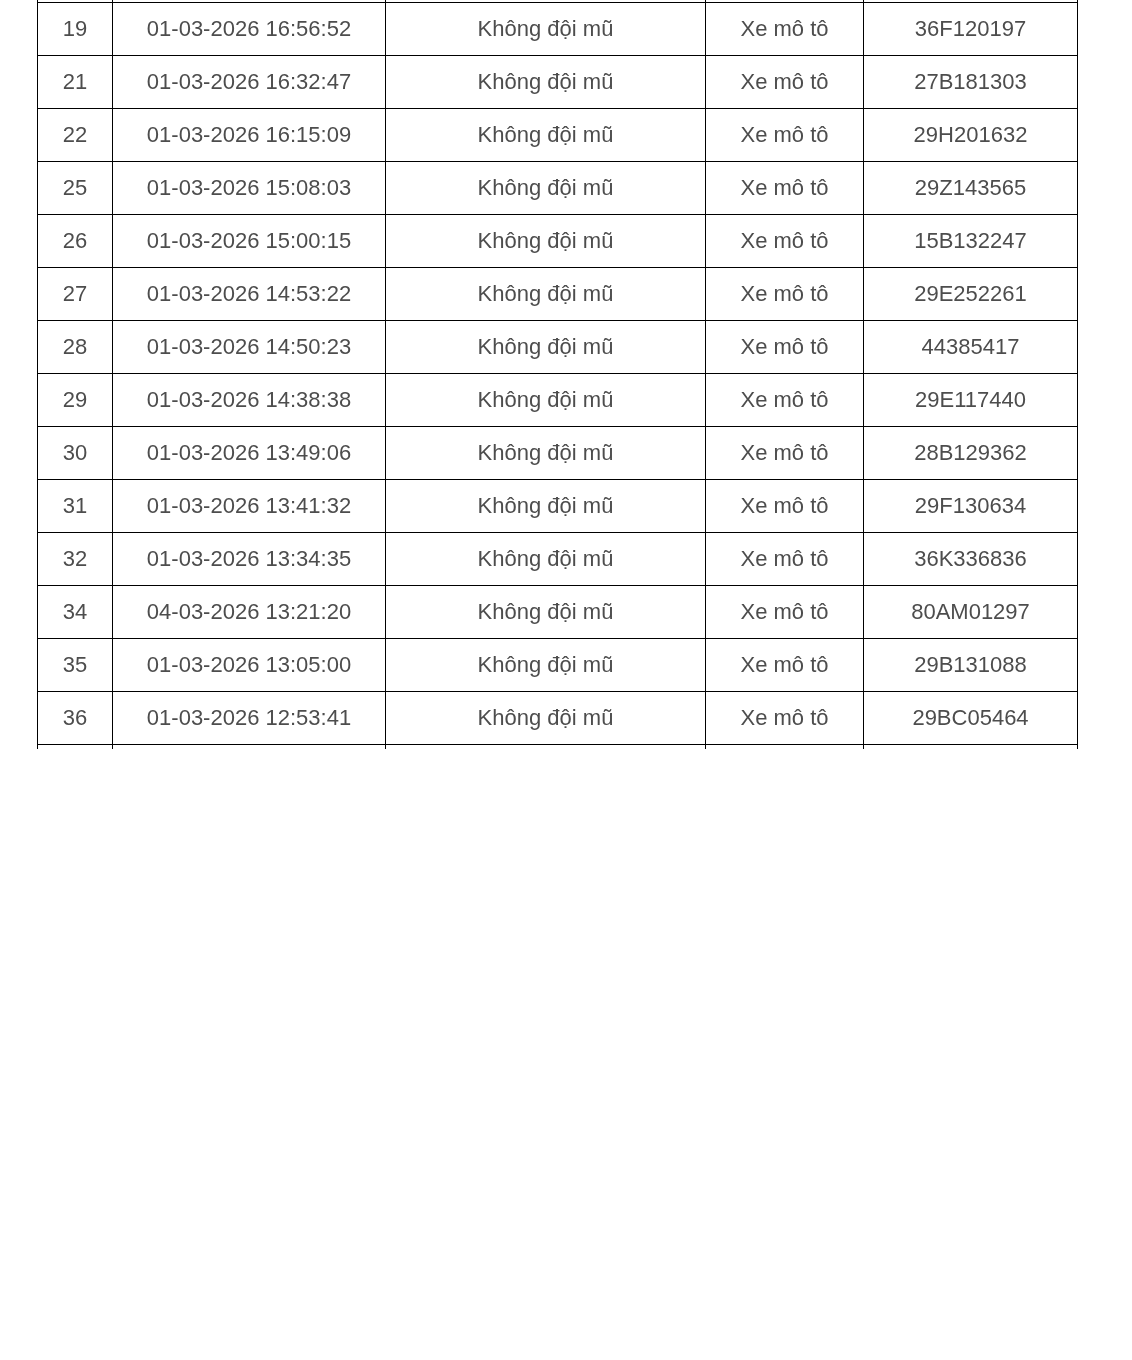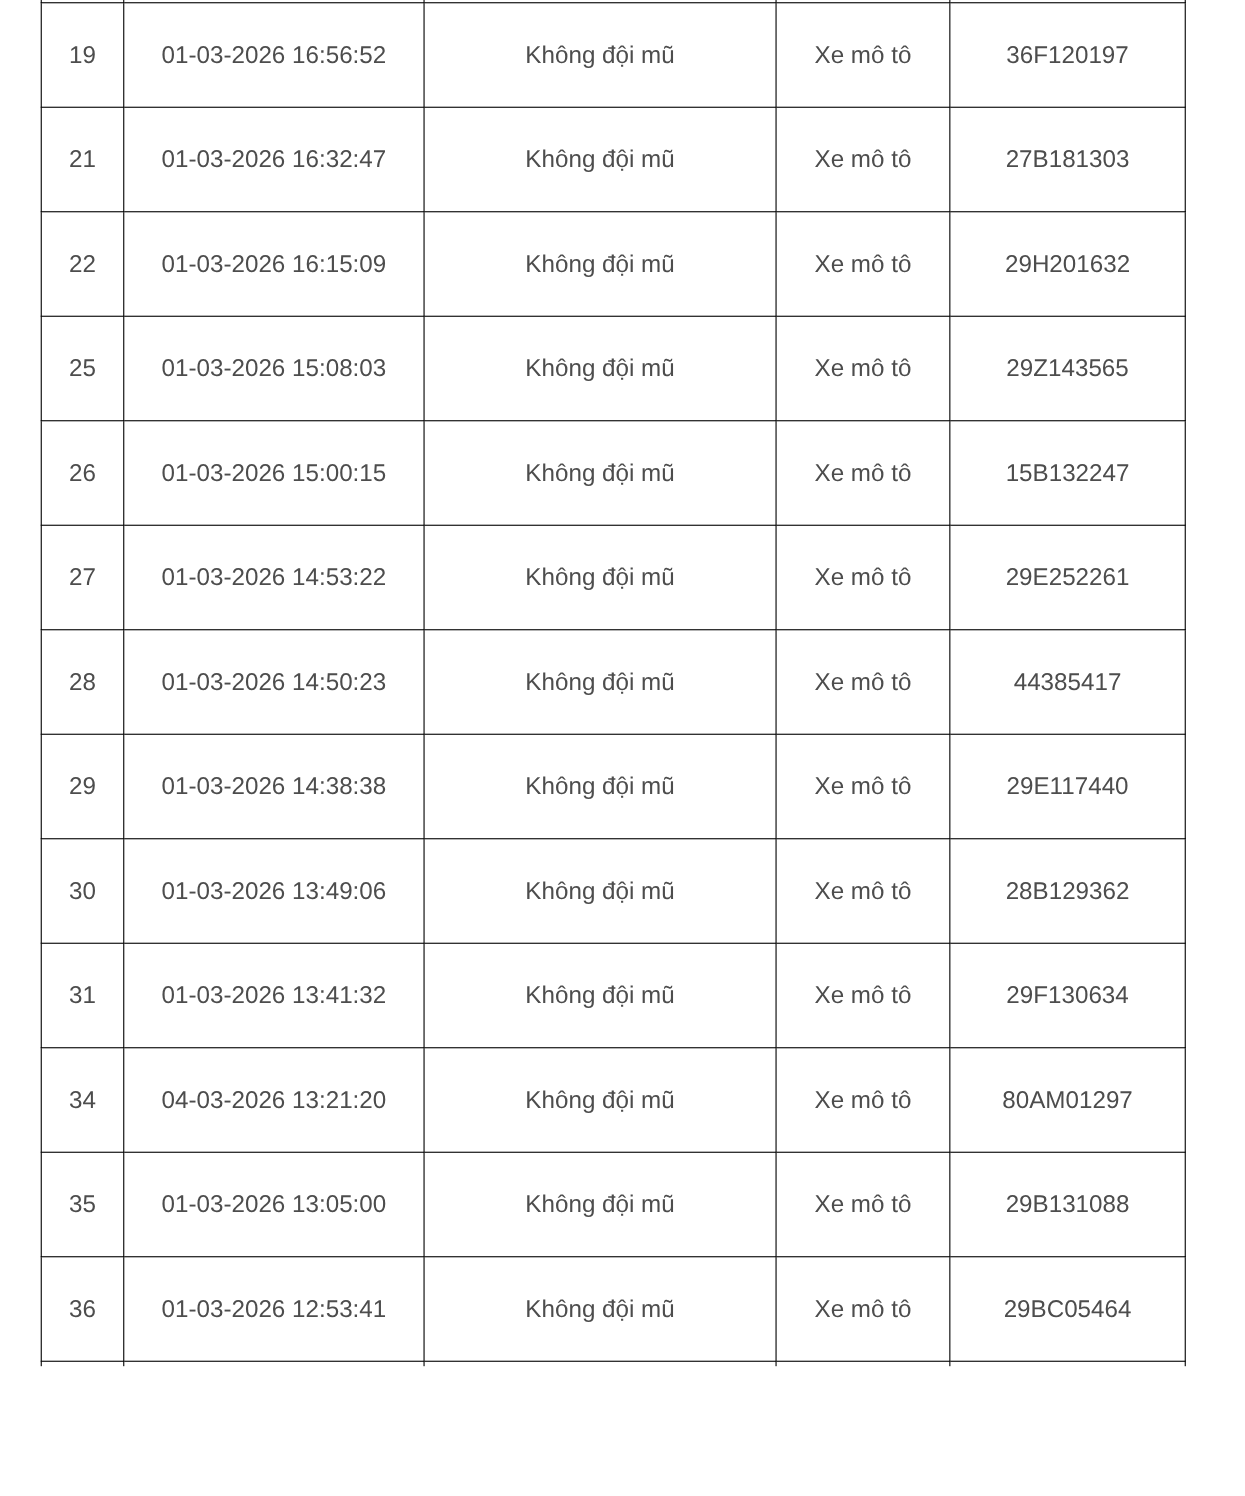--- a/index.html
+++ b/index.html
@@ -35,21 +35,21 @@
   }
   tr.partial-top td {
     border-top: none;
     height: 2px;
   }
   tr.partial-bottom td {
     border-bottom: none;
     height: 4px;
   }
   tr.row {
-    height: 95px;
+    height: 53px;
   }
   col.c-index    { width: 75px; }
   col.c-datetime { width: 273px; }
   col.c-violation{ width: 320px; }
   col.c-vehicle  { width: 158px; }
   col.c-plate    { width: 214px; }
 </style>
 </head>
 <body>
 
@@ -134,20 +134,27 @@
       <td>28B129362</td>
     </tr>
     <tr class="row">
       <td>31</td>
       <td>01-03-2026 13:41:32</td>
       <td>Không đội mũ</td>
       <td>Xe mô tô</td>
       <td>29F130634</td>
     </tr>
     <tr class="row">
+      <td>32</td>
+      <td>01-03-2026 13:34:35</td>
+      <td>Không đội mũ</td>
+      <td>Xe mô tô</td>
+      <td>36K336836</td>
+    </tr>
+    <tr class="row">
       <td>34</td>
       <td>04-03-2026 13:21:20</td>
       <td>Không đội mũ</td>
       <td>Xe mô tô</td>
       <td>80AM01297</td>
     </tr>
     <tr class="row">
       <td>35</td>
       <td>01-03-2026 13:05:00</td>
       <td>Không đội mũ</td>

